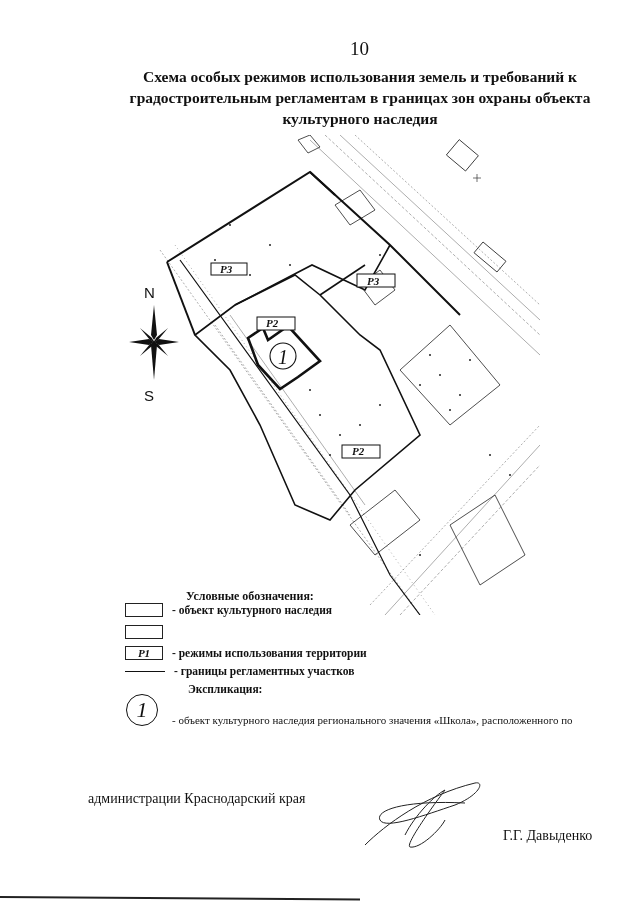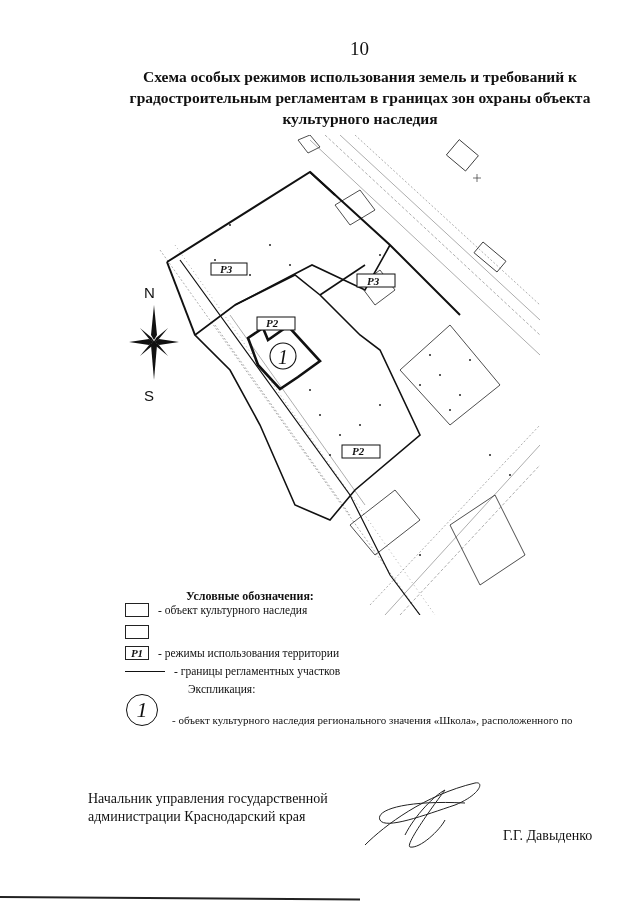--- a/index.html
+++ b/index.html
@@ -5,26 +5,26 @@
   html, body { margin: 0; padding: 0; background: #ffffff; }
   body { width: 639px; height: 905px; position: relative; overflow: hidden;
          font-family: "Liberation Serif", "DejaVu Serif", serif; color: #111; }
   .page-number { position: absolute; top: 38px; left: 0; width: 100%; text-align: center;
                  font-size: 19px; padding-left: 80px; box-sizing: border-box; }
   .title { position: absolute; top: 66px; left: 70px; width: 580px; text-align: center;
            font-weight: bold; font-size: 15.5px; line-height: 21px; }
   .map { position: absolute; left: 120px; top: 135px; width: 420px; height: 480px; }
   .legend-title { position: absolute; top: 589px; left: 186px; font-weight: bold; font-size: 12px; }
   .legend-row { position: absolute; left: 125px; height: 16px; display: flex; align-items: center; font-size: 11.5px; }
-  .legend-box { width: 24px; height: 14px; border: 1px solid #222; box-sizing: border-box;
+  .legend-box { width: 38px; height: 14px; border: 1px solid #222; box-sizing: border-box;
                 display: flex; align-items: center; justify-content: center;
                 font-weight: bold; font-style: italic; font-size: 11px; }
   .legend-line { width: 40px; height: 0; border-top: 1.8px solid #111; }
-  .legend-text { margin-left: 9px; }
-  .expl-title { position: absolute; top: 683px; left: 188px; font-weight: normal; font-size: 11.5px; }
+  .legend-text { margin-left: 9px; font-weight: bold; }
+  .expl-title { position: absolute; top: 683px; left: 188px; font-weight: bold; font-size: 11.5px; }
   .expl-circle { position: absolute; top: 694px; left: 126px; width: 32px; height: 32px;
                  border: 1.3px solid #111; border-radius: 50%; display: flex; align-items: center;
                  justify-content: center; font-style: italic; font-size: 22px; box-sizing: border-box; }
   .expl-text { position: absolute; top: 710px; left: 172px; width: 440px; font-size: 11px; line-height: 20px; }
   .signer { position: absolute; top: 790px; left: 88px; font-size: 14px; line-height: 18px; }
   .signer-name { position: absolute; top: 828px; left: 503px; font-size: 14px; }
   .signature { position: absolute; left: 345px; top: 775px; width: 150px; height: 80px; }
   .bottom-line { position: absolute; left: 0; top: 896px; width: 360px; height: 2px; background: #222; transform: rotate(0.4deg); transform-origin: left; }
 </style>
 </head>
@@ -164,21 +164,20 @@
   <span class="legend-text">- границы регламентных участков</span>
 </div>
 
 <div class="expl-title">Экспликация:</div>
 <div class="expl-circle">1</div>
 <div class="expl-text">
   <div>- объект культурного наследия регионального значения «Школа», расположенного по</div>
 </div>
 
 <div class="signer">
-  <div>Начальник управления государственной</div>
   <div>администрации Краснодарский края</div>
 </div>
 
 <svg class="signature" viewBox="0 0 150 80">
   <path d="M20,70 C40,50 80,20 130,8 C140,6 135,20 110,30 C80,40 40,55 35,45 C30,35 60,25 120,28 M60,60 C70,40 90,20 100,15 C85,35 60,70 65,72 C75,74 95,55 100,45" stroke="#222" stroke-width="1" fill="none"></path>
 </svg>
 
 <div class="signer-name">Г.Г. Давыденко</div>
 
 <div class="bottom-line"></div>

